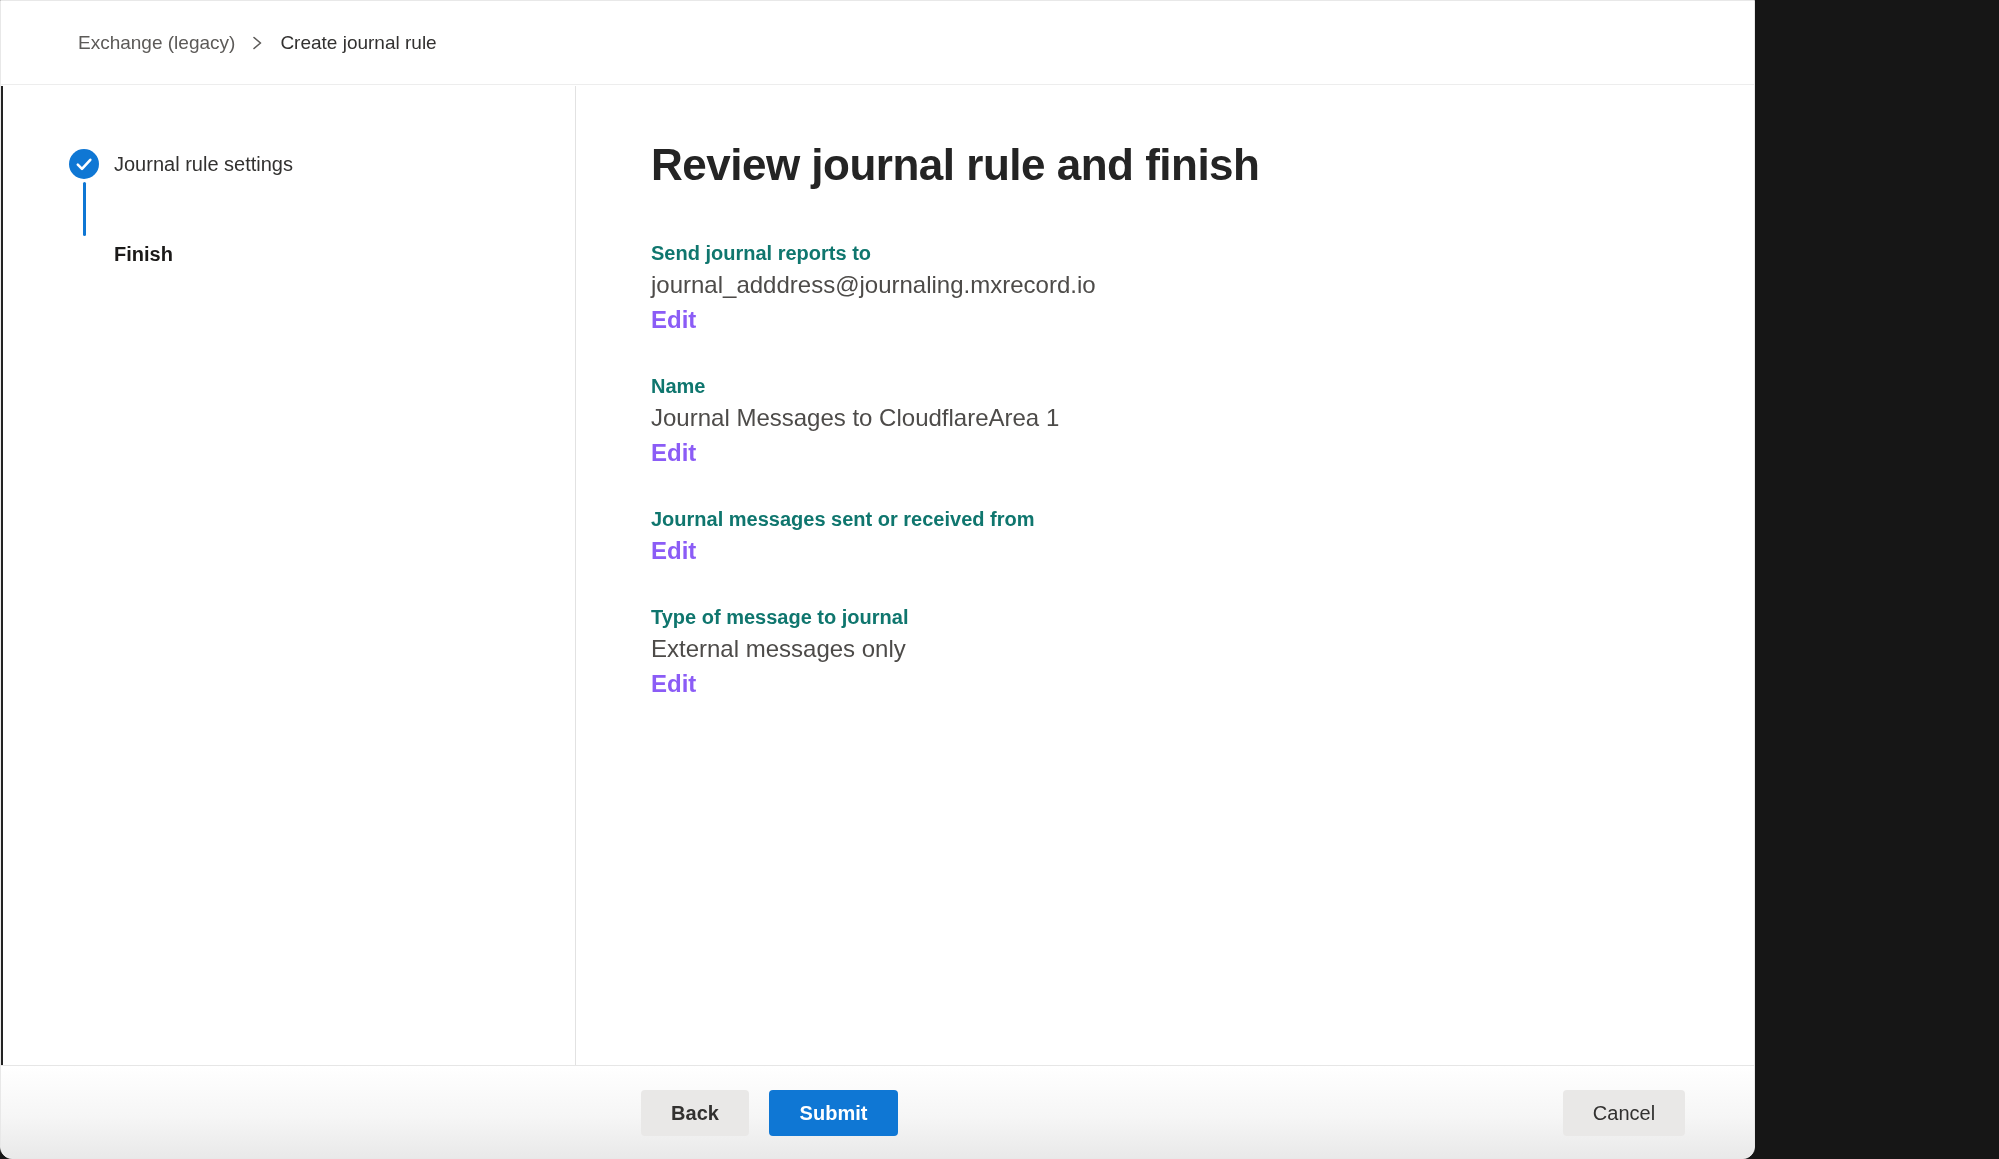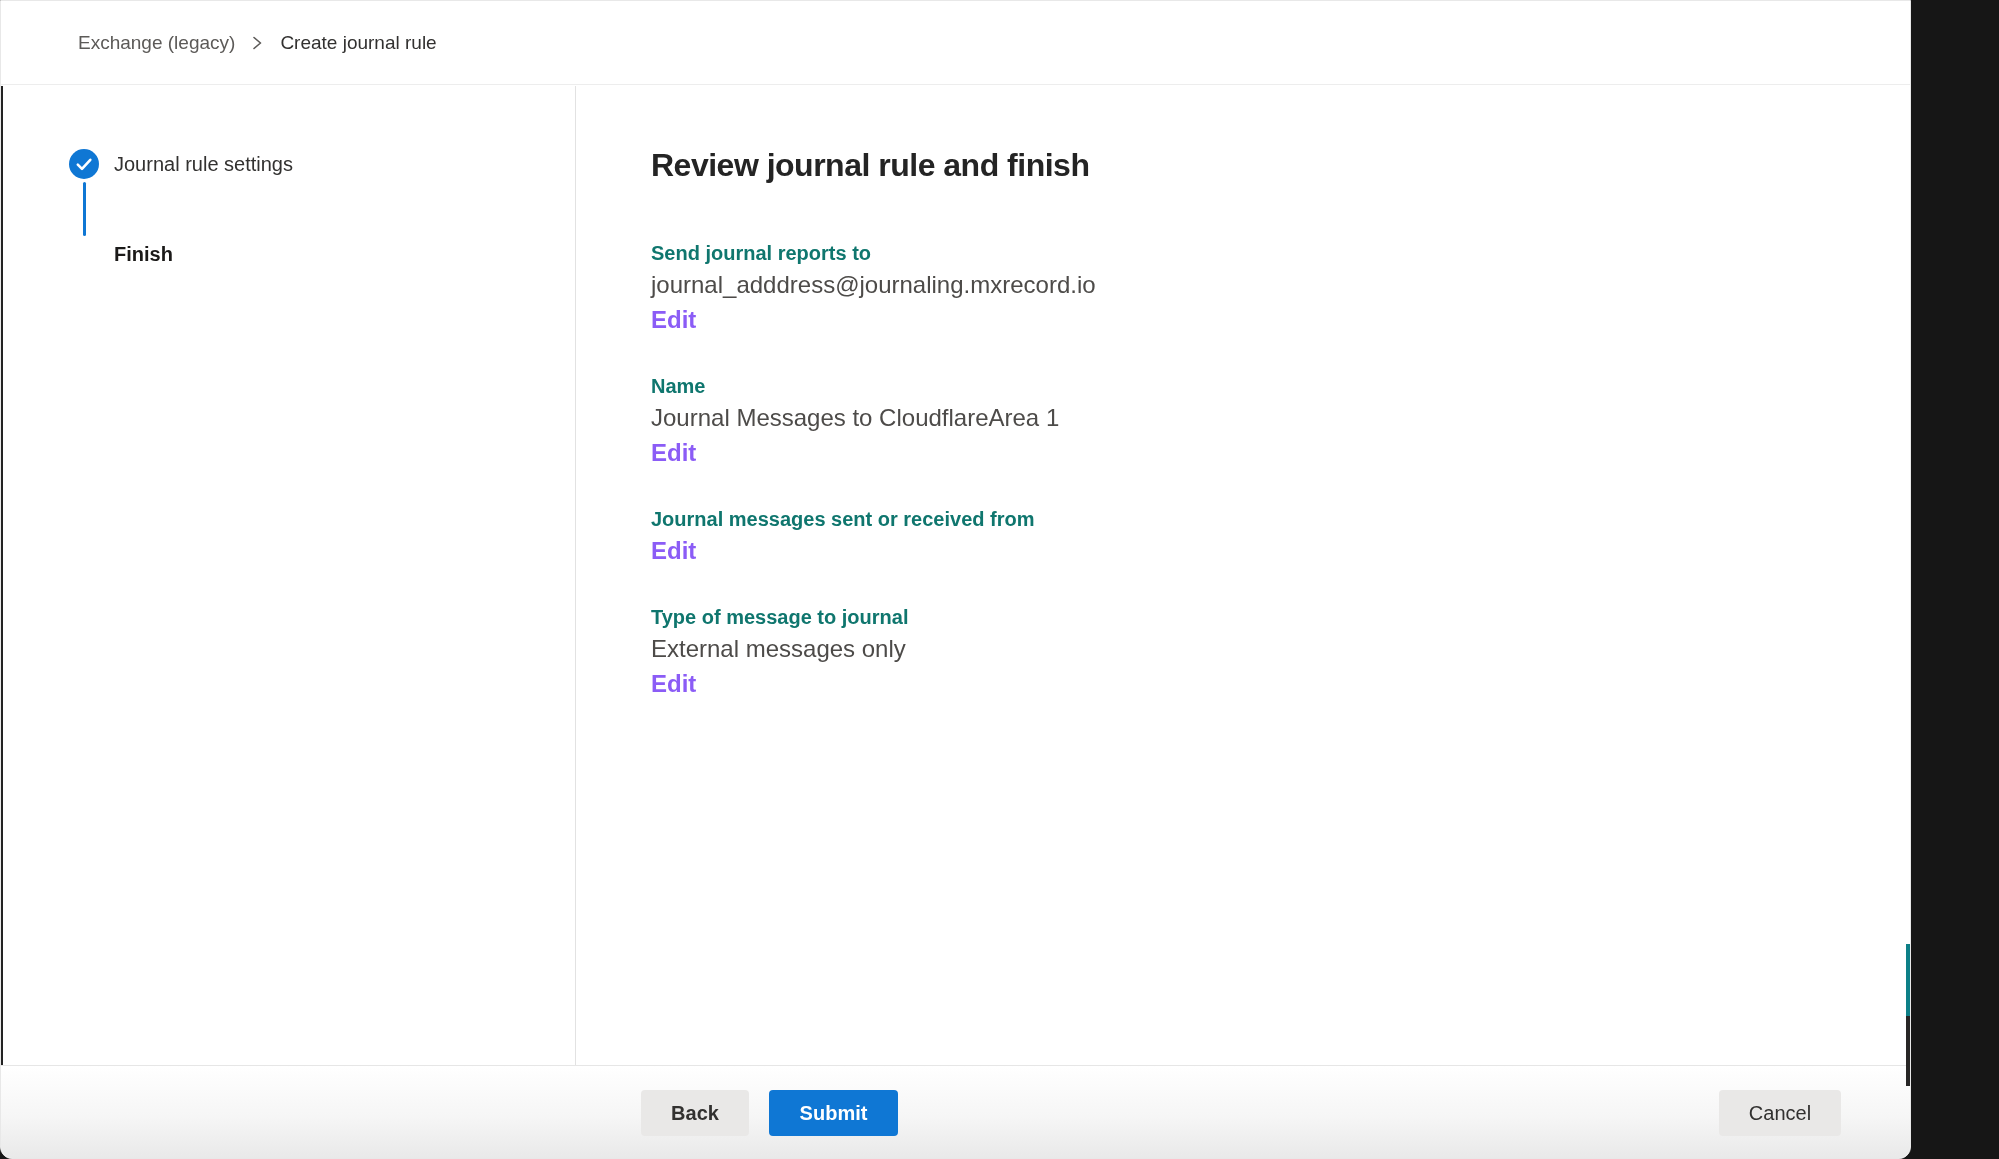--- a/index.html
+++ b/index.html
@@ -3,21 +3,21 @@
 <meta charset="utf-8">
 <style>
   html, body { margin: 0; padding: 0; }
   body {
     background: #161616;
     font-family: "Liberation Sans", "DejaVu Sans", sans-serif;
     -webkit-font-smoothing: antialiased;
   }
   .page {
     position: relative;
-    width: 1911px;
+    width: 1755px;
     height: 1159px;
     background: #ffffff;
     border-radius: 0 0 12px 12px;
     overflow: hidden;
     box-sizing: border-box;
     border: 1px solid #e8e8e8;
   }
 
   
   .header {
@@ -82,21 +82,21 @@
   .main {
     position: absolute;
     left: 576px; top: 0; right: 0; bottom: 0;
     background: #ffffff;
     padding: 0 0 0 74px;
     box-sizing: border-box;
     overflow: hidden;
   }
   .page-title {
     margin: 50px 0 46px 0;
-    font-size: 32px;
+    font-size: 44px;
     line-height: 58px;
     font-weight: 700;
     color: #242424;
     letter-spacing: -0.5px;
   }
   .section { margin-bottom: 40px; }
   .section-label {
     font-size: 20px;
     line-height: 26px;
     font-weight: 700;

